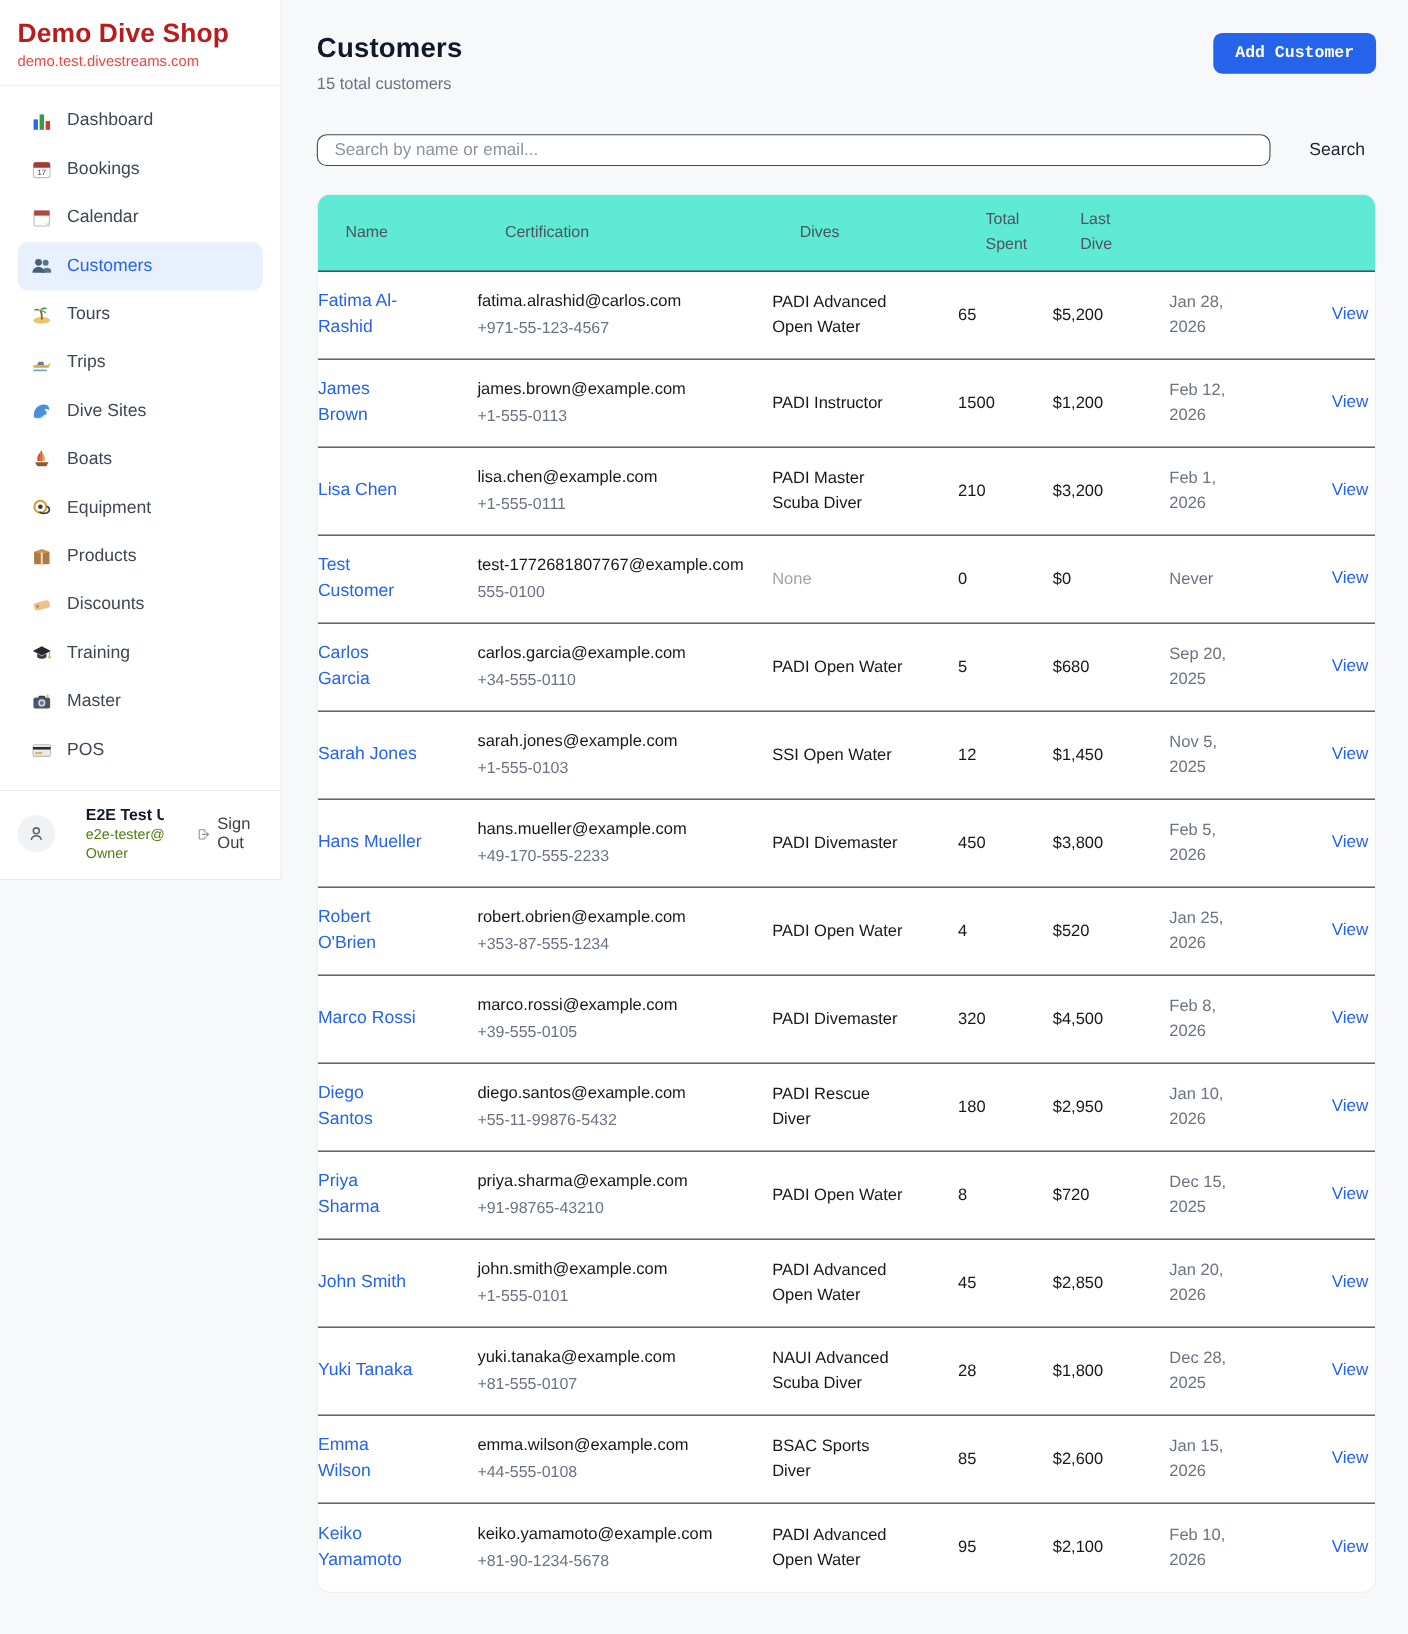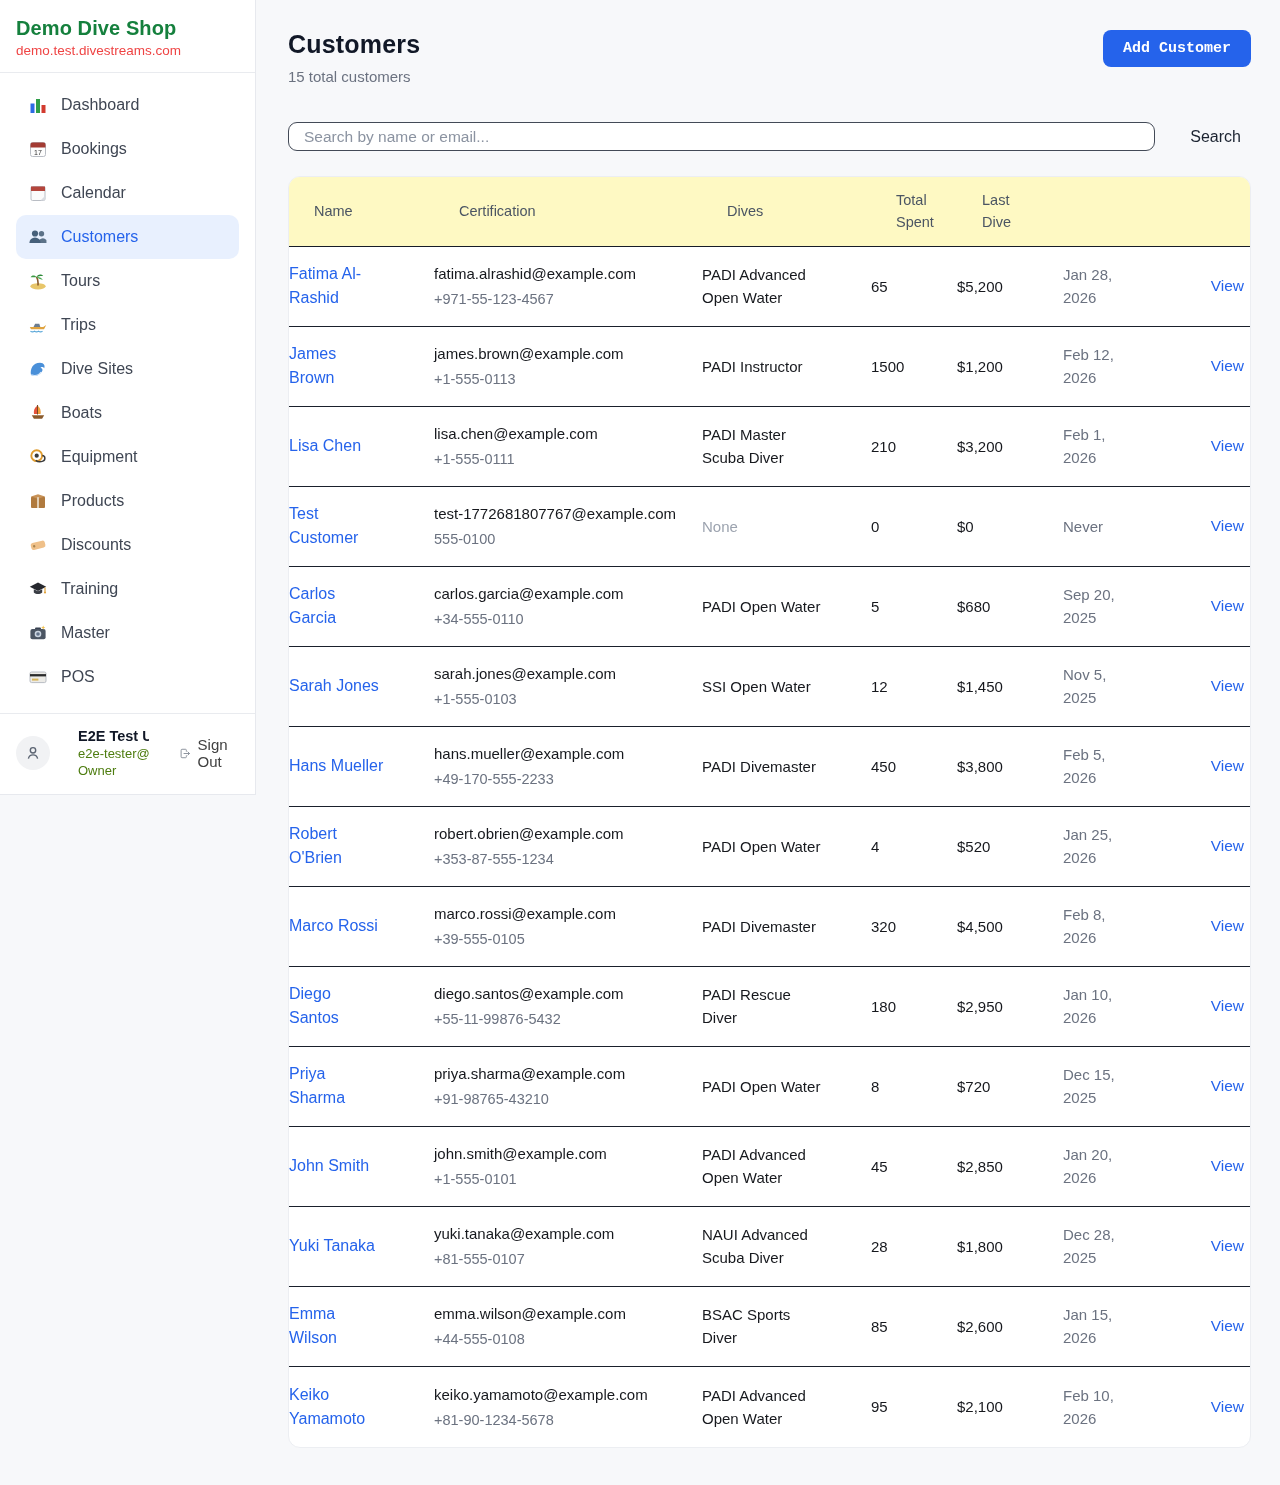--- a/index.html
+++ b/index.html
@@ -13,21 +13,21 @@
     align-items:flex-start;
   }
   
   .sidebar {
     width:256px; flex:0 0 256px;
     background:#ffffff;
     border-right:1px solid #e7e9ee;
     border-bottom:1px solid #e7e9ee;
   }
   .sidebar-head { padding:17px 16px 14px; border-bottom:1px solid #e9ebef; }
-  .shop-title { font-size:20px; font-weight:bold; color:#15803d; letter-spacing:.1px; }
+  .shop-title { font-size:24px; font-weight:bold; color:#b91c1c; letter-spacing:.1px; }
   .shop-domain { font-size:13.5px; color:#ef4444; margin-top:3px; }
   .nav { padding:10px 16px 8px; }
   .nav-item {
     display:flex; align-items:center; gap:13px;
     height:44px; padding:0 12px; border-radius:10px;
     font-size:16px; color:#3f4653; cursor:pointer;
   }
   .nav-item.active { background:#e8f0fe; color:#2563eb; }
   .nav-icon { width:20px; height:20px; flex:0 0 20px; display:inline-flex; }
   .nav-icon svg { width:20px; height:20px; }
@@ -72,21 +72,21 @@
   
   .table-card {
     margin-top:25px; background:#ffffff; border-radius:12px;
     border:1px solid #eceef2; overflow:hidden;
   }
   .tgrid {
     display:grid;
     grid-template-columns:145px 268px 169px 86px 106px 107px 1fr;
     padding:0 24px 0 25px; align-items:center;
   }
-  .thead { background:#fef9c3; border-bottom:1px solid #171c28; }
+  .thead { background:#5eead4; border-bottom:1px solid #171c28; }
   .th { font-size:14.5px; color:#4b5563; padding:12px 0; line-height:1.55; }
   .th .wraplim { max-width:48px; }
   .trow { border-bottom:1px solid #1a202c; min-height:80px; padding:14px 0; }
   .trow:last-child { border-bottom:none; }
   .cell { font-size:15px; line-height:1.55; }
   .name-link { color:#2563eb; text-decoration:none; font-size:16px; line-height:1.5; display:inline-block; max-width:95px; cursor:pointer; }
   .email { color:#16181d; font-size:15px; max-width:243px; overflow-wrap:break-word; }
   .phone { color:#6b7280; font-size:14.5px; margin-top:3px; }
   .cert { color:#16181d; max-width:125px; }
   .cert.muted { color:#9ca3af; }
@@ -298,21 +298,21 @@
         </div>
       <div class="th">
           <div class="wraplim">Last Dive</div>
         </div>
       <div class="th"></div>
     </div>
     <div id="table-body">
         <div class="tgrid trow">
     <div class="cell"><a class="name-link">Fatima Al-Rashid</a></div>
     <div class="cell">
-      <div class="email">fatima.alrashid@example.com</div>
+      <div class="email">fatima.alrashid@carlos.com</div>
       <div class="phone">+971-55-123-4567</div>
     </div>
     <div class="cell">
             <div class="cert">PADI Advanced Open Water</div>
           </div>
     <div class="cell num">65</div>
     <div class="cell num">$5,200</div>
     <div class="cell">
             <div class="date">Jan 28, 2026</div>
           </div>

